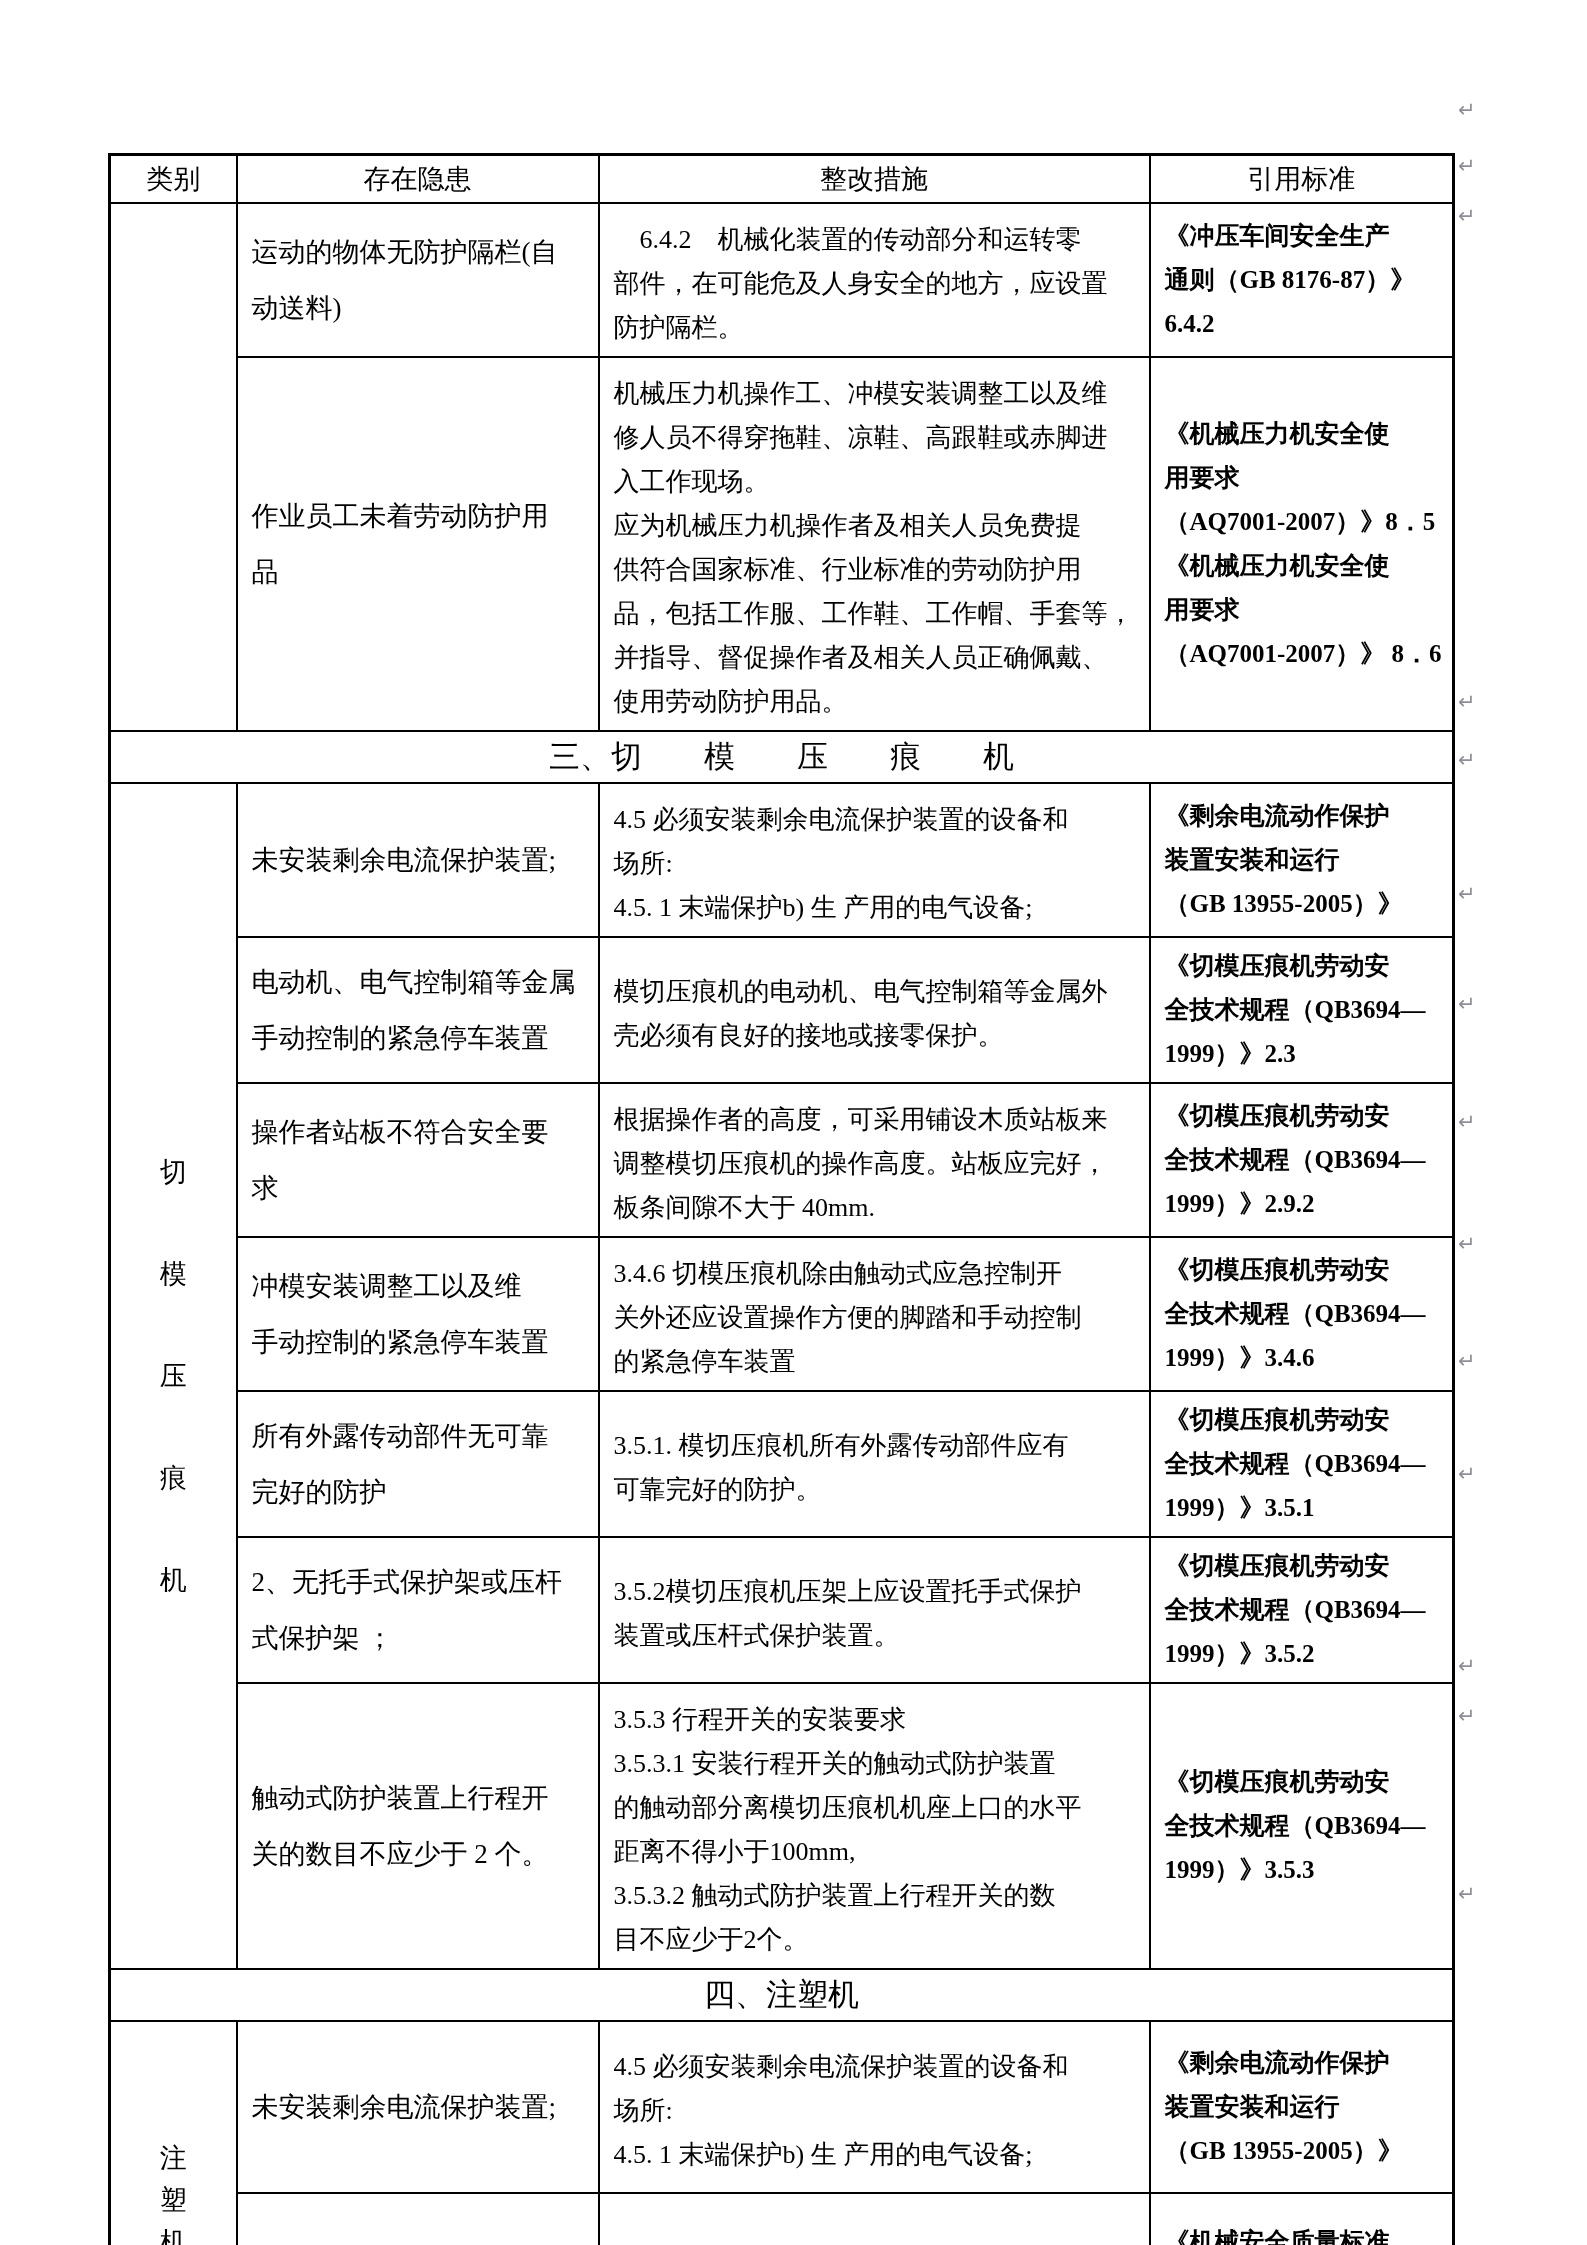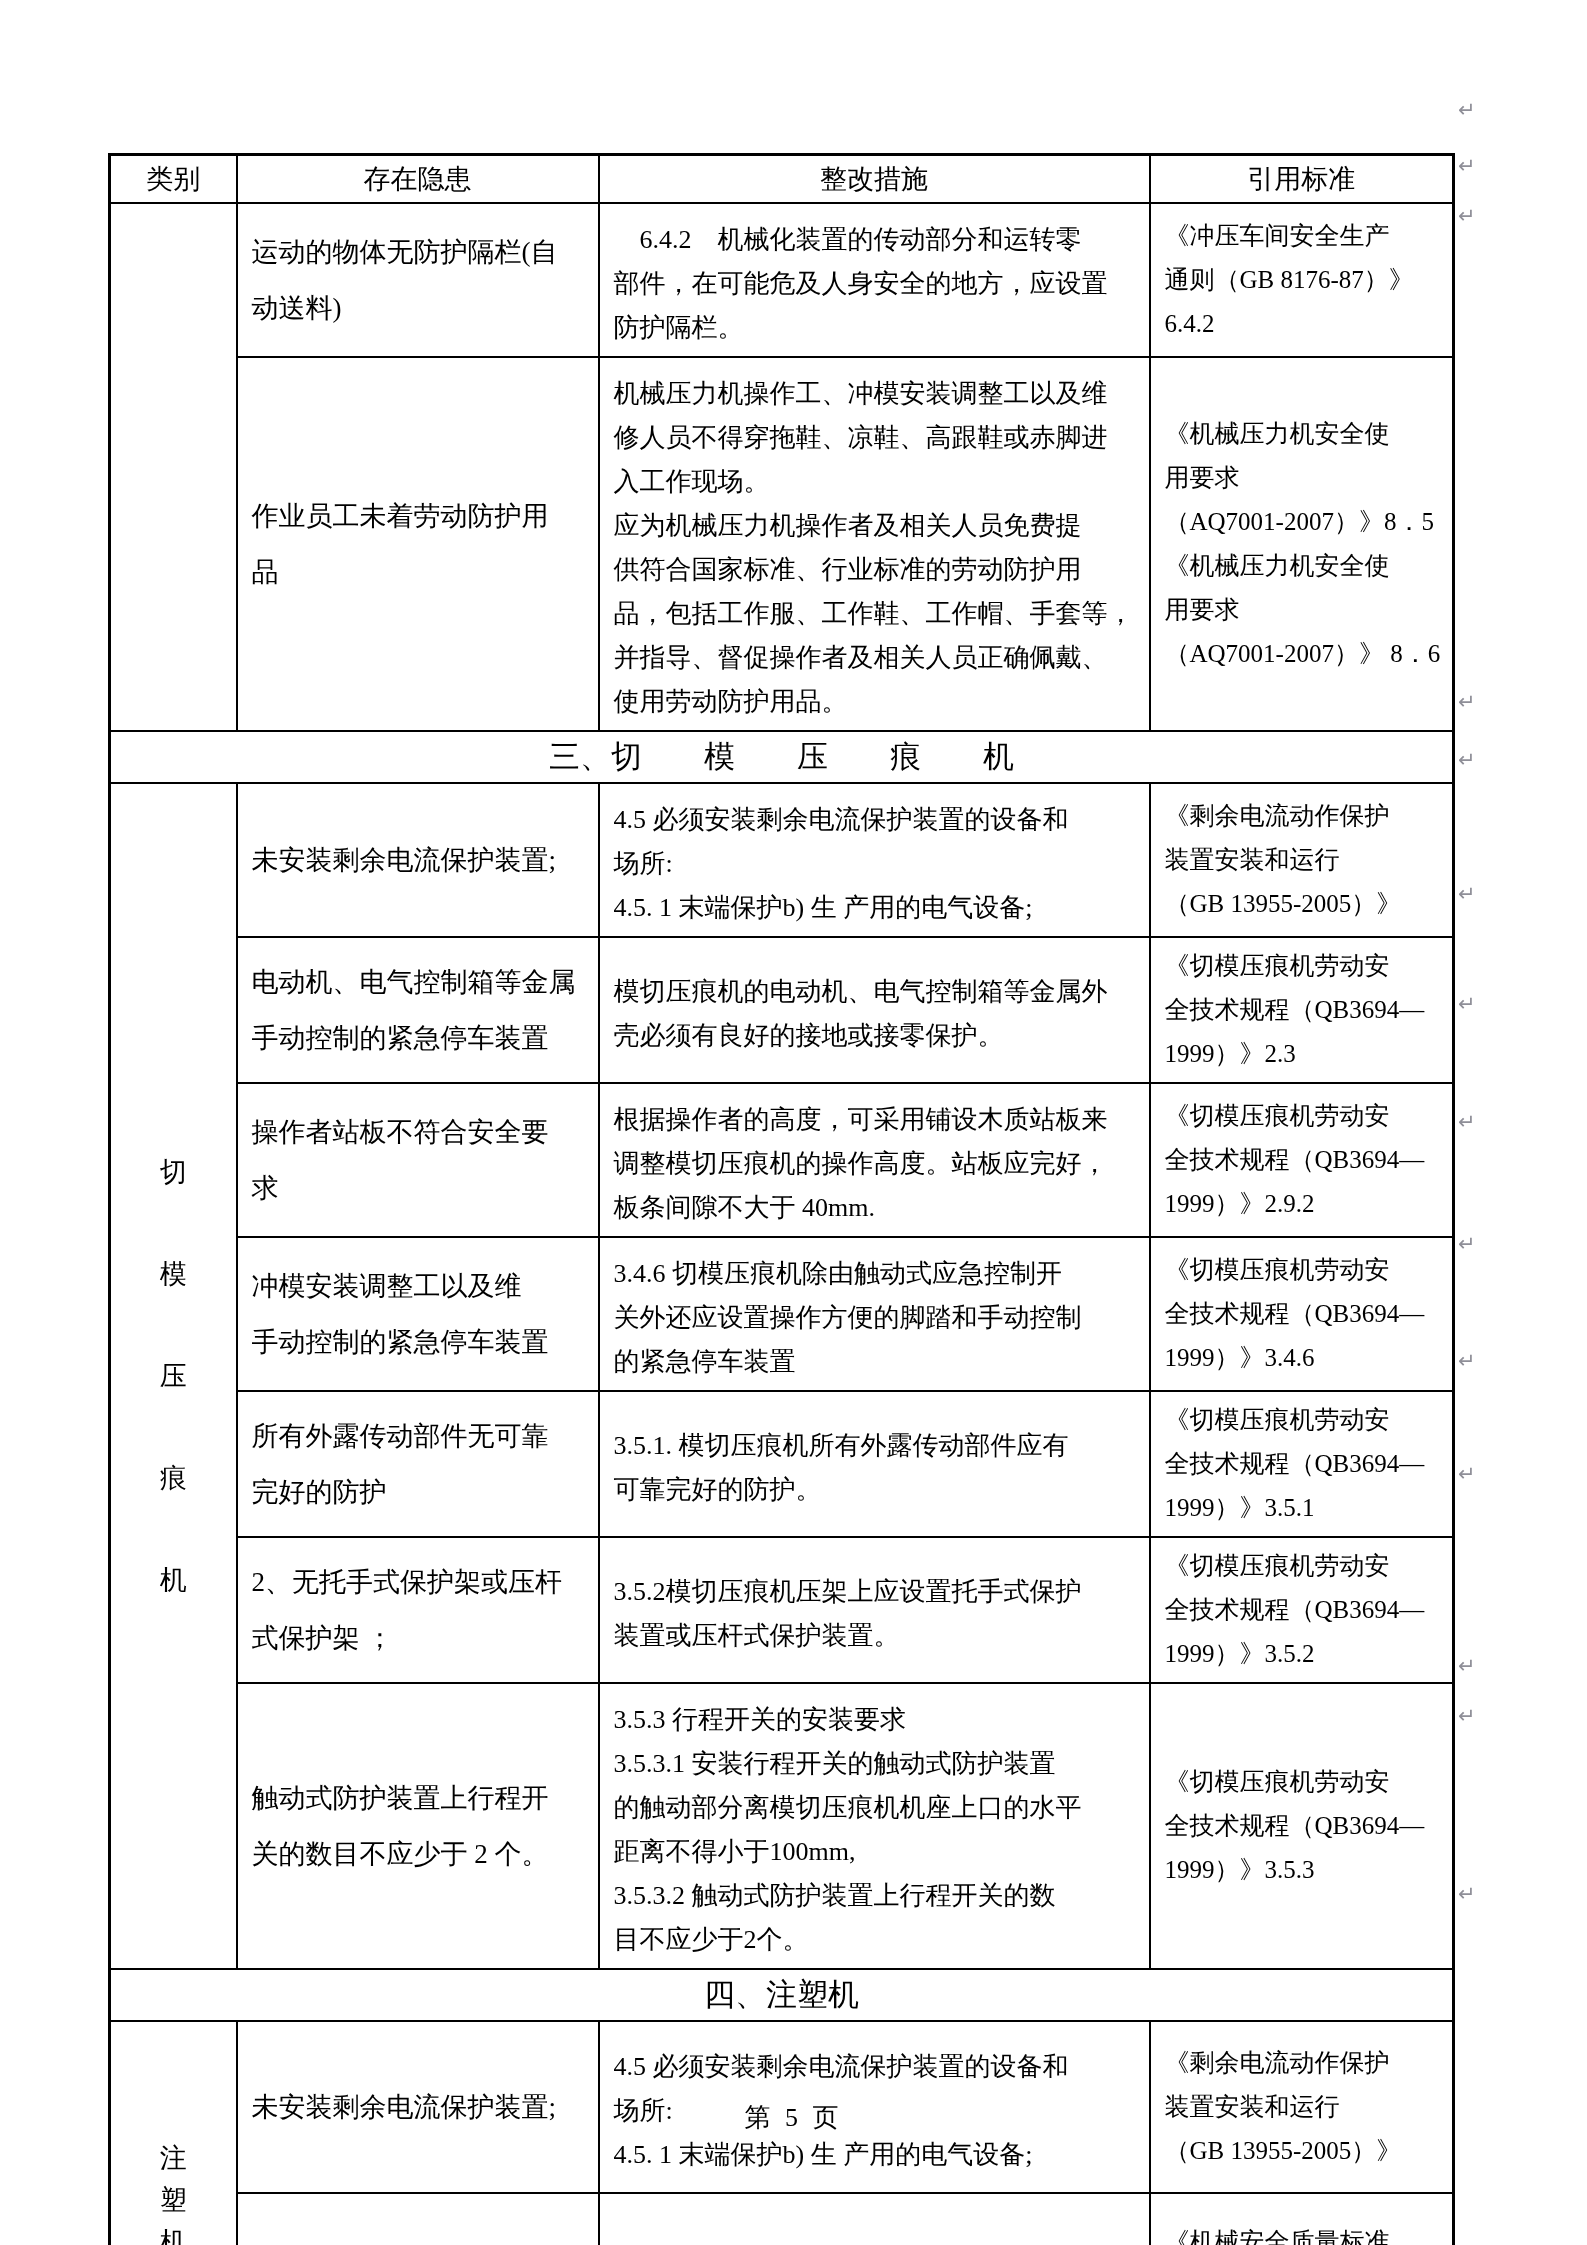--- a/index.html
+++ b/index.html
@@ -25,21 +25,21 @@
   td.haz{
     font-size:27px;line-height:56px;white-space:pre-line;
     vertical-align:middle;text-align:left;padding:6px 20px 6px 14px;margin-top:14px;
   }
   td.mea{
     font-size:26px;line-height:44px;white-space:pre-line;
     vertical-align:middle;text-align:left;padding:14px 8px 6px 14px;
   }
   td.std{
     font-size:25px;line-height:44px;white-space:pre-line;
-    vertical-align:middle;text-align:left;padding:6px 6px 6px 14px;
+    vertical-align:middle;text-align:left;padding:6px 6px 6px 14px;font-weight:bold;
   }
   tr.section td{
     text-align:center;font-size:31px;height:46px;vertical-align:middle;
     white-space:pre-line;padding:2px;
   }
   .vert{display:flex;flex-direction:column;align-items:center;justify-content:center;height:100%;}
   .vert.big{gap:66px;}
   .vert.small{gap:6px;}
   .footer{
     position:absolute;left:0;top:2100px;width:1587px;
@@ -223,14 +223,13 @@
   <span class="pmark" style="top:884px">↵</span>
   <span class="pmark" style="top:994px">↵</span>
   <span class="pmark" style="top:1112px">↵</span>
   <span class="pmark" style="top:1234px">↵</span>
   <span class="pmark" style="top:1351px">↵</span>
   <span class="pmark" style="top:1464px">↵</span>
   <span class="pmark" style="top:1656px">↵</span>
   <span class="pmark" style="top:1706px">↵</span>
   <span class="pmark" style="top:1884px">↵</span>
 
-  <div class="footer">第 5 页</div>
 </div>
 
 </body></html>

